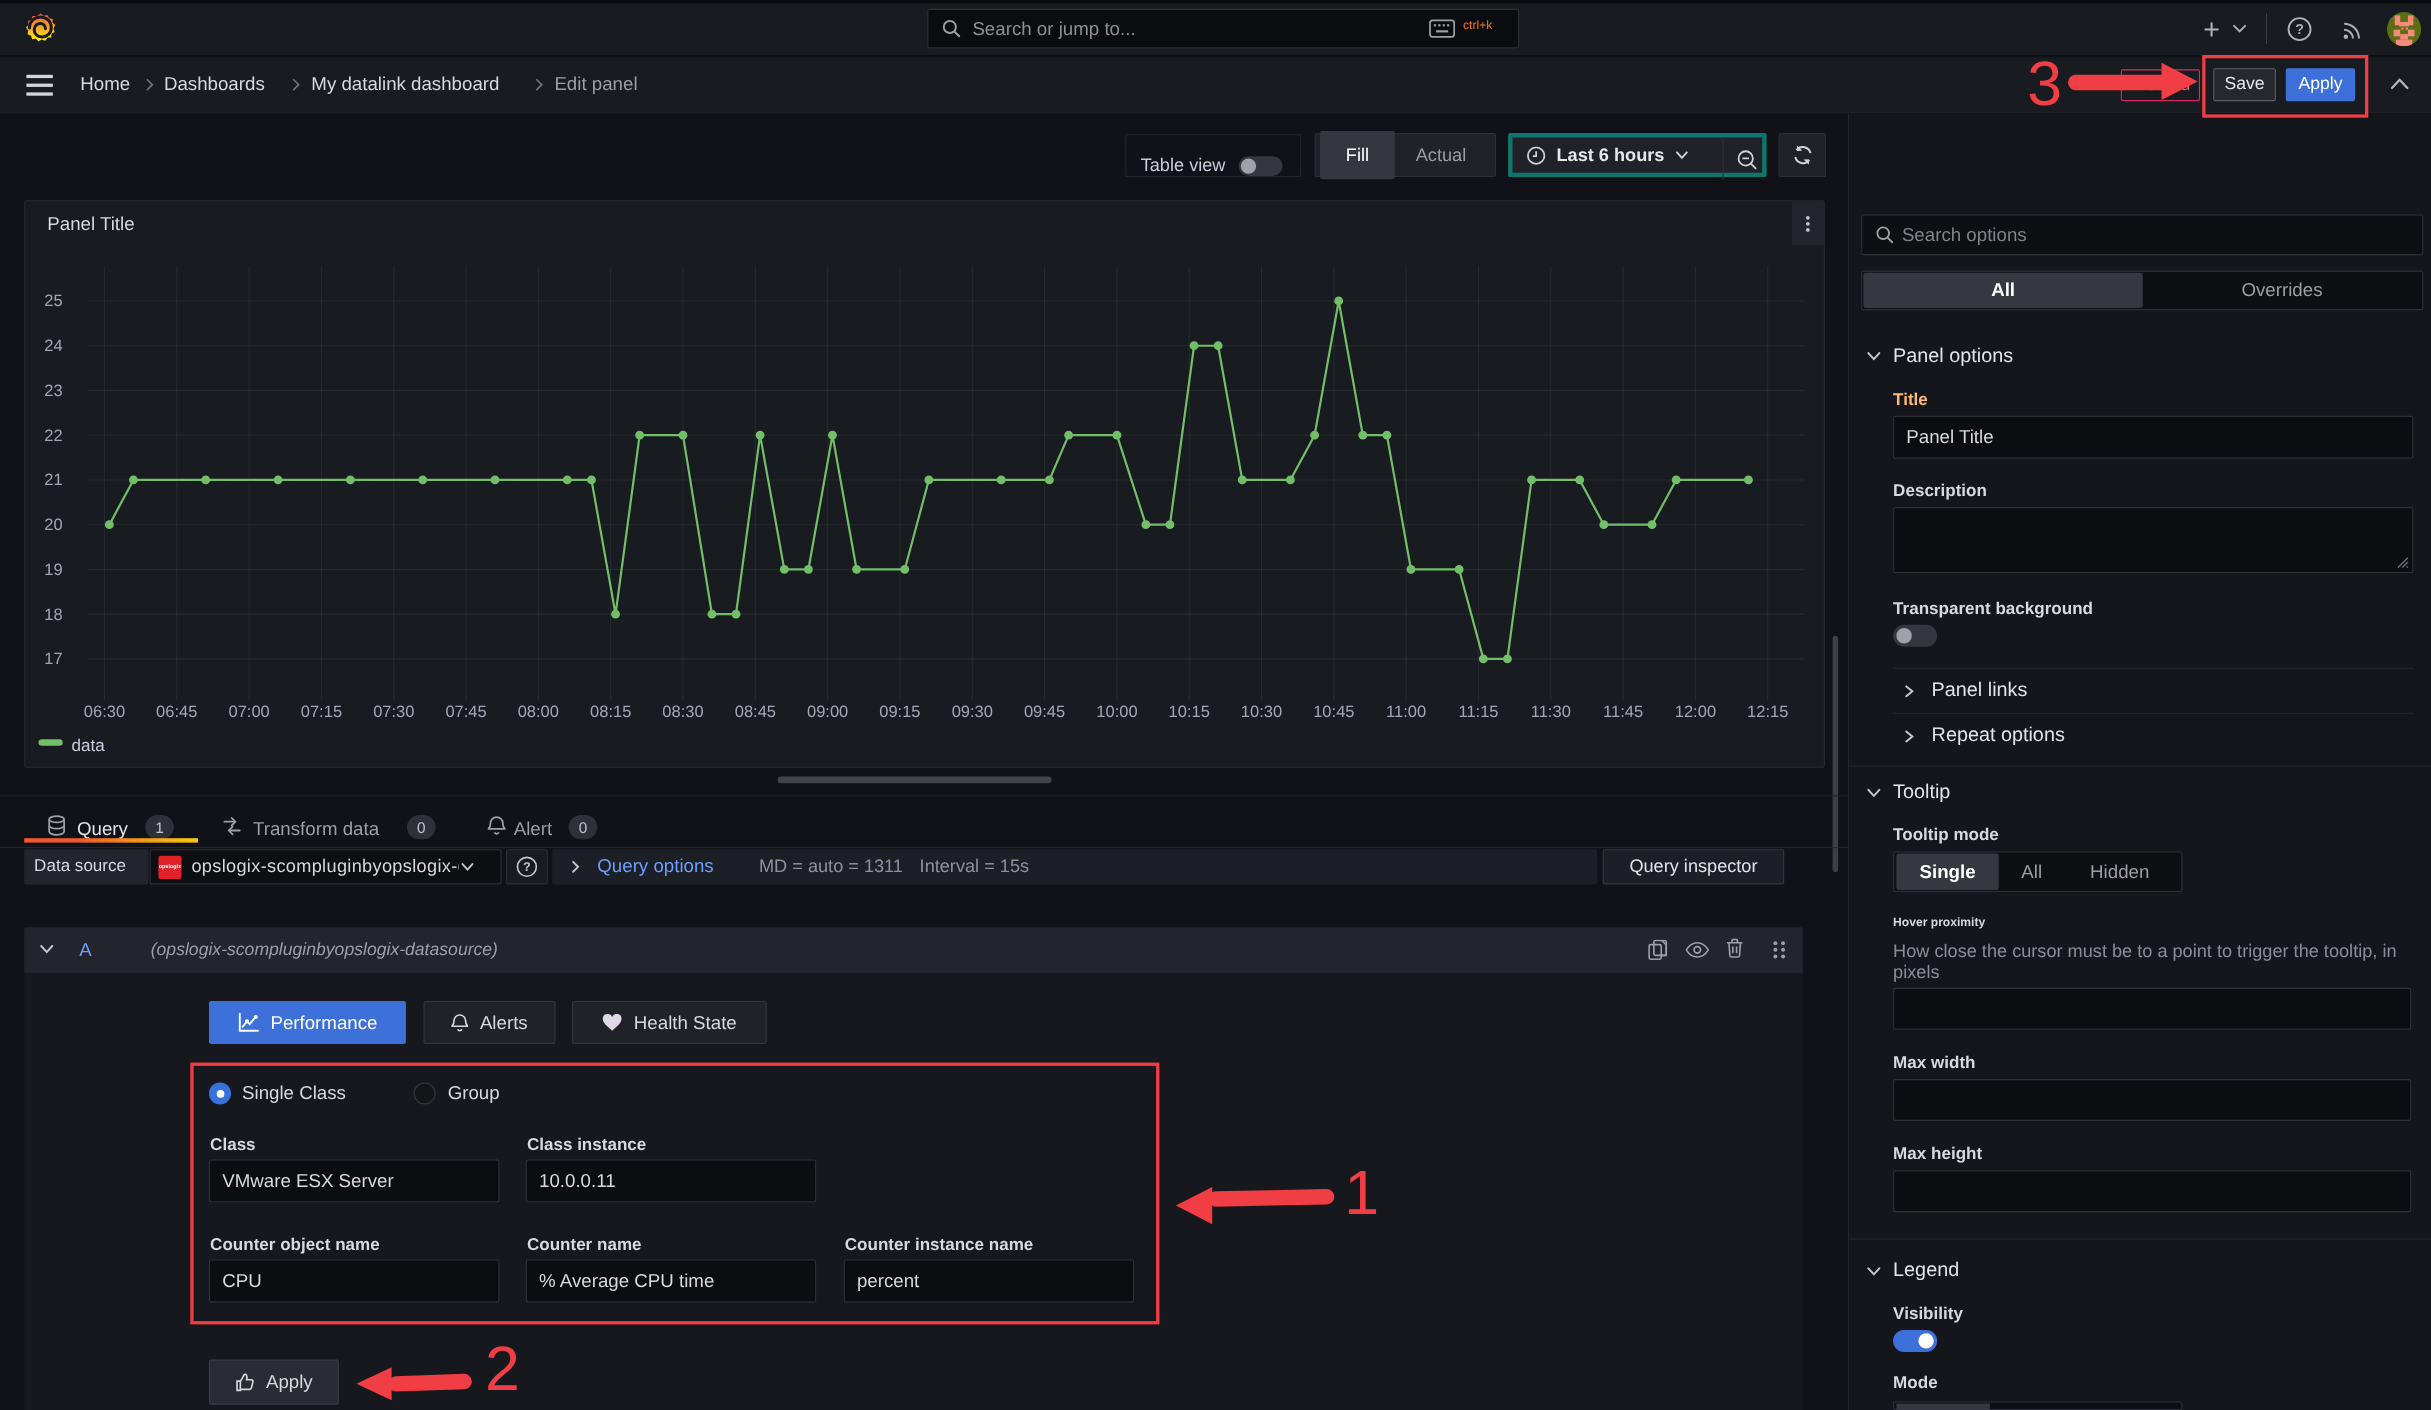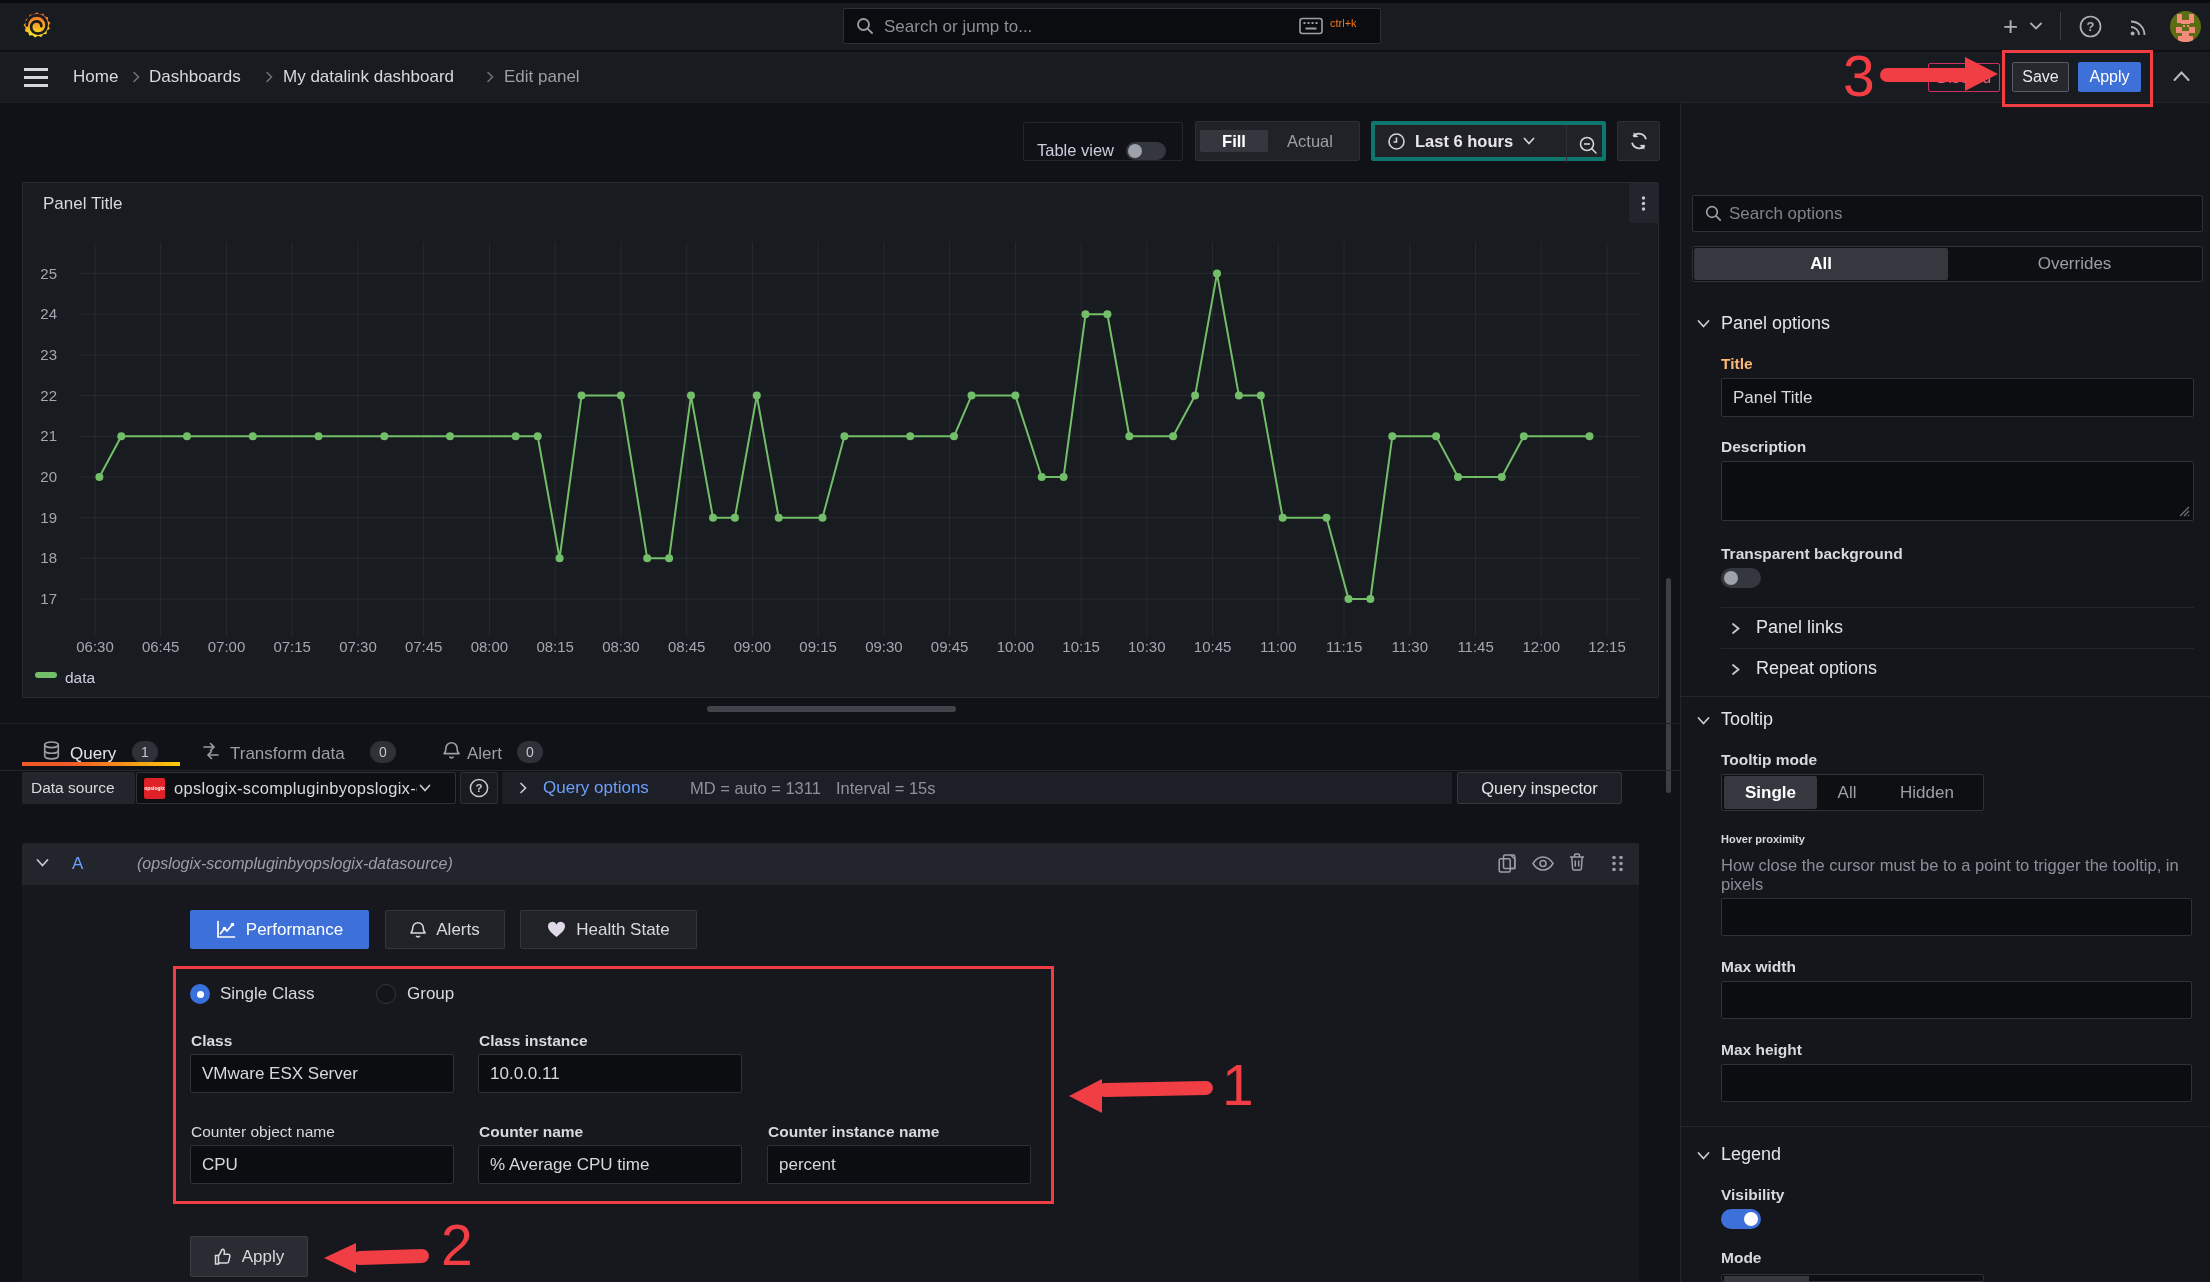--- a/index.html
+++ b/index.html
@@ -114,21 +114,21 @@
       <path d="M1.5 10 L8.5 2.5 L15.5 10" fill="none" stroke="#b9babf" stroke-width="2" stroke-linecap="round"></path>
     </svg>
 
 <div class="abs" style="left:1023px;top:122px;width:160px;height:39px;border:1px solid #24262d;border-radius:2px;display:flex;align-items:flex-end">
   <div class="txt" style="margin-left:13px;font-size:16.5px;color:#ccccdc">Table view</div>
   <div style="margin-left:12px;width:40px;height:18px;background:#34373e;border-radius:9px;position:relative">
         <div style="position:absolute;left:2px;top:2px;width:14px;height:14px;border-radius:50%;background:#9da2ab"></div>
       </div>
 </div>
 <div class="abs" style="left:1195px;top:121px;width:165px;height:40px;background:#202227;border:1px solid #2c2f36;border-radius:2px;display:flex;align-items:center">
-  <div class="btn" style="width:68px;height:22px;margin-left:4px;background:#34373e;border-radius:2px;color:#fff;font-weight:700;font-size:16.5px">Fill</div>
+  <div class="btn" style="width:68px;height:44px;margin-left:4px;background:#34373e;border-radius:2px;color:#fff;font-weight:400;font-size:16.5px">Fill</div>
   <div class="btn" style="width:84px;height:32px;color:#9d9fa6;font-size:16.5px">Actual</div>
 </div>
 <div class="abs" style="left:1371px;top:121px;width:235px;height:40px;background:#202227;border:4px solid #0f766e;border-radius:2px;display:flex;align-items:center">
   <svg style="margin-left:13px" width="17" height="17" viewBox="0 0 17 17">
         <circle cx="8.5" cy="8.5" r="7.5" fill="none" stroke="#d3d4d8" stroke-width="1.6"></circle>
         <path d="M8.5 4.5 L8.5 9 L5.5 9" fill="none" stroke="#d3d4d8" stroke-width="1.6"></path>
       </svg>
   <div class="txt" style="margin-left:10px;font-size:16.5px;font-weight:700;color:#e8e8ec">Last 6 hours</div>
   <svg style="margin-left:10px" width="12" height="9" viewBox="0 0 12 9">
         <path d="M1.5 1.5 L6 6.5 L10.5 1.5" fill="none" stroke="#d3d4d8" stroke-width="1.7" stroke-linecap="round"></path>
@@ -404,21 +404,21 @@
 <div class="abs" style="left:376px;top:984px;width:20px;height:20px;border-radius:50%;background:#131519;border:1px solid #33363c"></div>
 <div class="abs txt" style="left:407px;top:984px;font-size:17px;color:#d8d9dd">Group</div>
 
 <div class="abs txt" style="left:191px;top:1032px;font-size:15.5px;font-weight:700;color:#d8d9dd">Class</div>
 <div class="abs input" style="left:190px;top:1054px;width:264px;height:39px;background:#0c0d11"></div>
 <div class="abs txt" style="left:202px;top:1064px;font-size:17px;color:#d8d9dd">VMware ESX Server</div>
 <div class="abs txt" style="left:479px;top:1032px;font-size:15.5px;font-weight:700;color:#d8d9dd">Class instance</div>
 <div class="abs input" style="left:478px;top:1054px;width:264px;height:39px;background:#0c0d11"></div>
 <div class="abs txt" style="left:490px;top:1064px;font-size:17px;color:#d8d9dd">10.0.0.11</div>
 
-<div class="abs txt" style="left:191px;top:1123px;font-size:15.5px;font-weight:400;color:#d8d9dd">Counter object name</div>
+<div class="abs txt" style="left:191px;top:1123px;font-size:15.5px;font-weight:700;color:#d8d9dd">Counter object name</div>
 <div class="abs input" style="left:190px;top:1145px;width:264px;height:39px;background:#0c0d11"></div>
 <div class="abs txt" style="left:202px;top:1155px;font-size:17px;color:#d8d9dd">CPU</div>
 <div class="abs txt" style="left:479px;top:1123px;font-size:15.5px;font-weight:700;color:#d8d9dd">Counter name</div>
 <div class="abs input" style="left:478px;top:1145px;width:264px;height:39px;background:#0c0d11"></div>
 <div class="abs txt" style="left:490px;top:1155px;font-size:17px;color:#d8d9dd">% Average CPU time</div>
 <div class="abs txt" style="left:768px;top:1123px;font-size:15.5px;font-weight:700;color:#d8d9dd">Counter instance name</div>
 <div class="abs input" style="left:767px;top:1145px;width:264px;height:39px;background:#0c0d11"></div>
 <div class="abs txt" style="left:779px;top:1155px;font-size:17px;color:#d8d9dd">percent</div>
 
 <div class="abs btn" style="left:190px;top:1236px;width:118px;height:41px;background:#2a2c33;border:1px solid #3a3d44;color:#d8d9dd;font-size:17px;font-weight:500">

